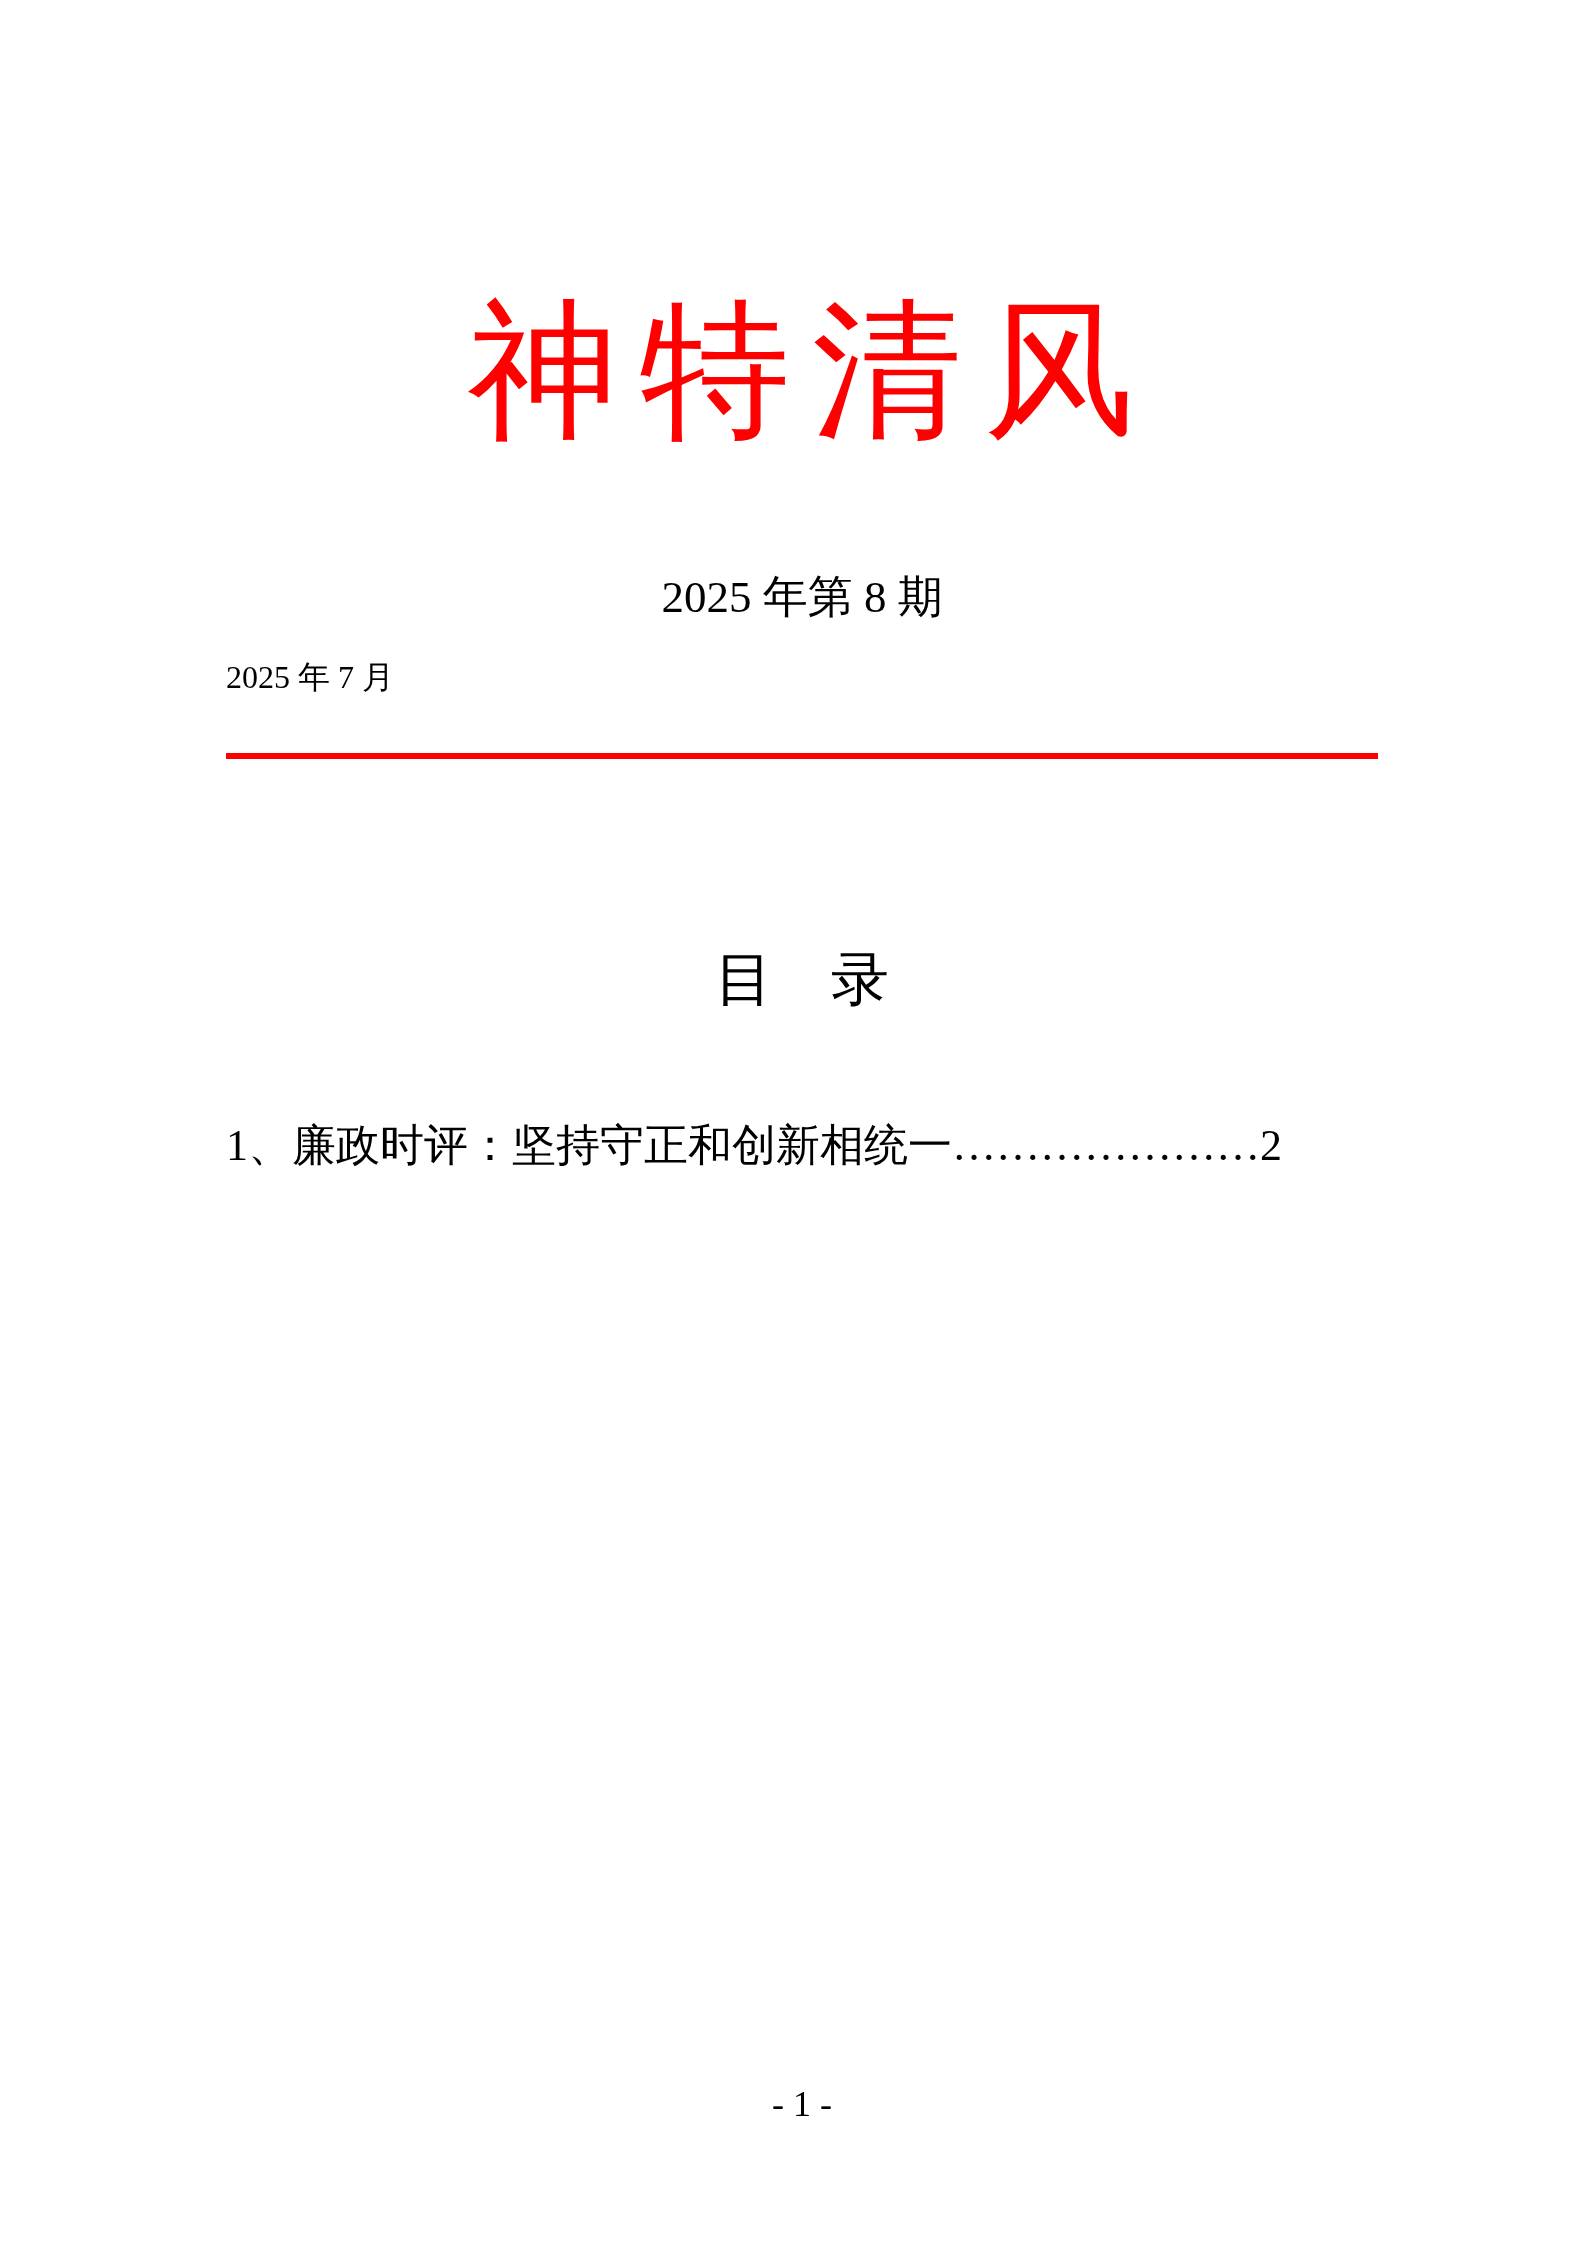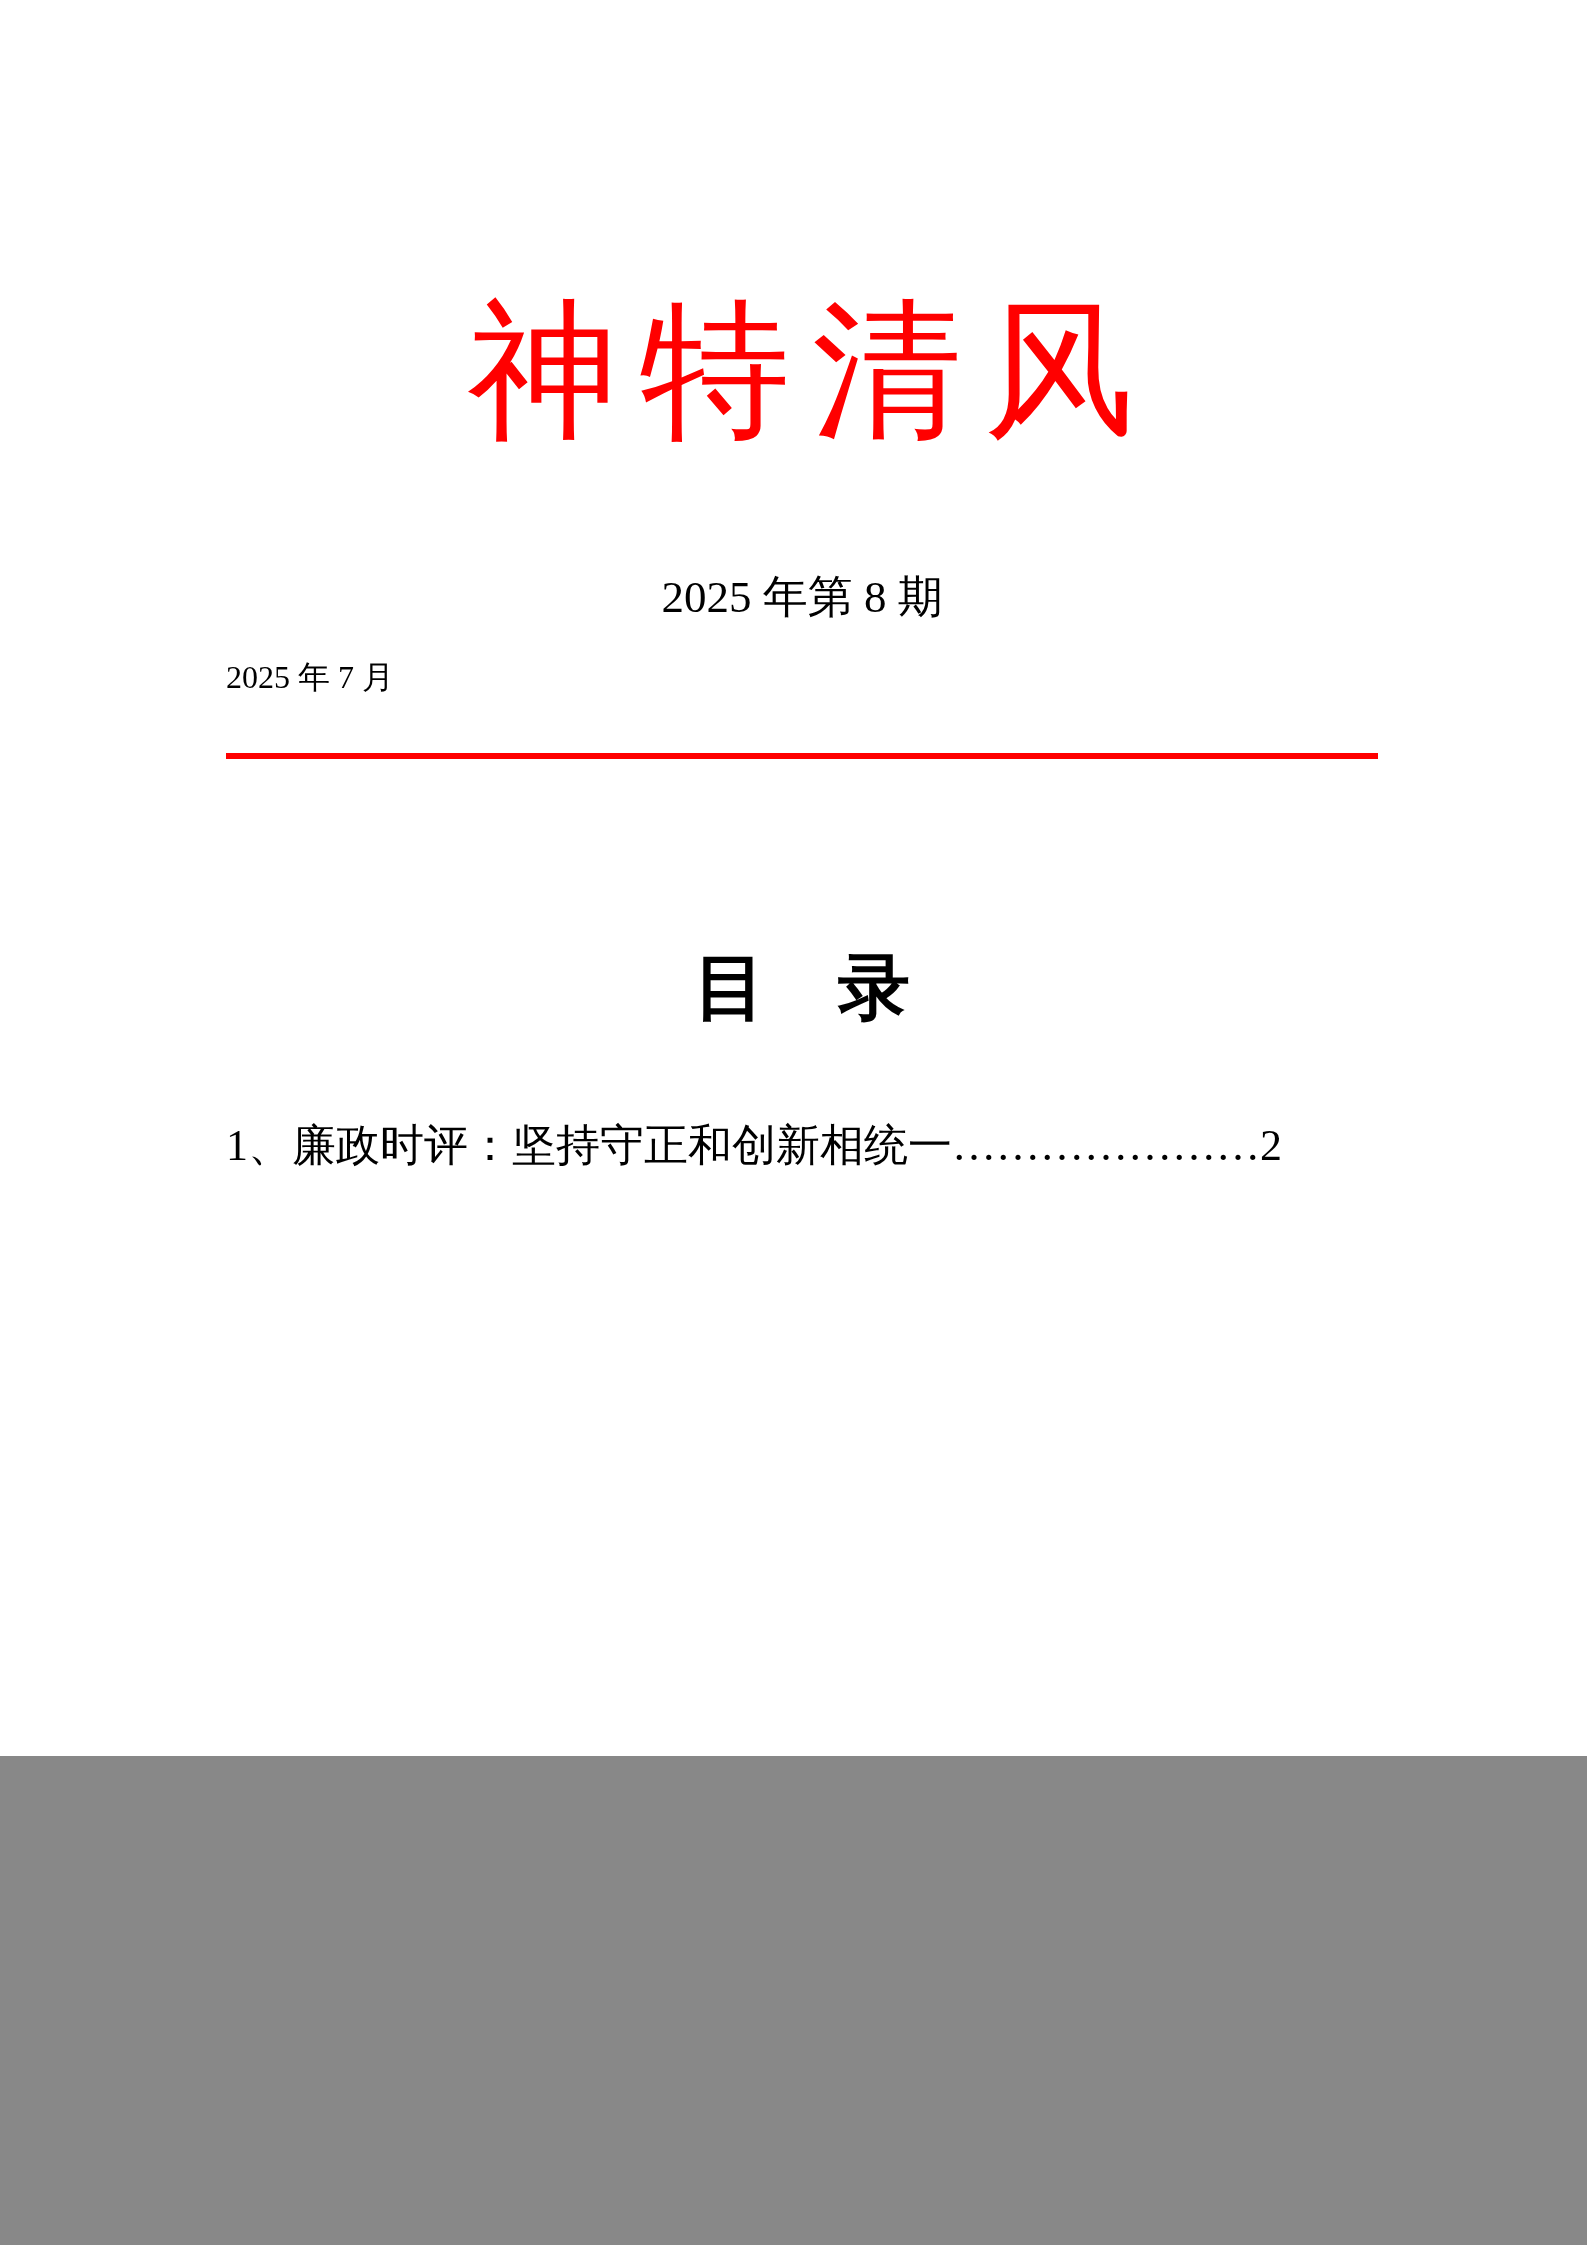--- a/index.html
+++ b/index.html
@@ -1,20 +1,20 @@
 <!DOCTYPE html>
 <html><head>
 <meta charset="utf-8">
 <style>
   * { margin: 0; padding: 0; box-sizing: border-box; }
   html, body { background: #888; }
   .page {
     position: relative;
     width: 1587px;
-    height: 1756px;
+    height: 2245px;
     margin: 0 auto;
     background: #ffffff;
     font-family: "Liberation Serif", "DejaVu Serif", serif;
     color: #000000;
     overflow: hidden;
   }
   
   .col {
     position: absolute;
     left: 226px;
@@ -47,23 +47,23 @@
     padding-right: 25px;
   }
   .red-rule {
     top: 753px;
     height: 6px;
     background: var(--accent, #ff0000);
     border: none;
   }
   .toc-heading {
     top: 945px;
-    font-size: 72px;
+    font-size: 58px;
     line-height: 1.2;
-    font-weight: bold;
+    font-weight: normal;
     text-align: center;
   }
   .toc-list {
     top: 1120px;
     list-style: none;
     font-size: 44px;
     line-height: 1.2;
   }
   .toc-item { white-space: nowrap; overflow: hidden; font-family: Liberation Serif, serif; }
   .toc-item:not(:last-child) { margin-bottom: 32px; }

